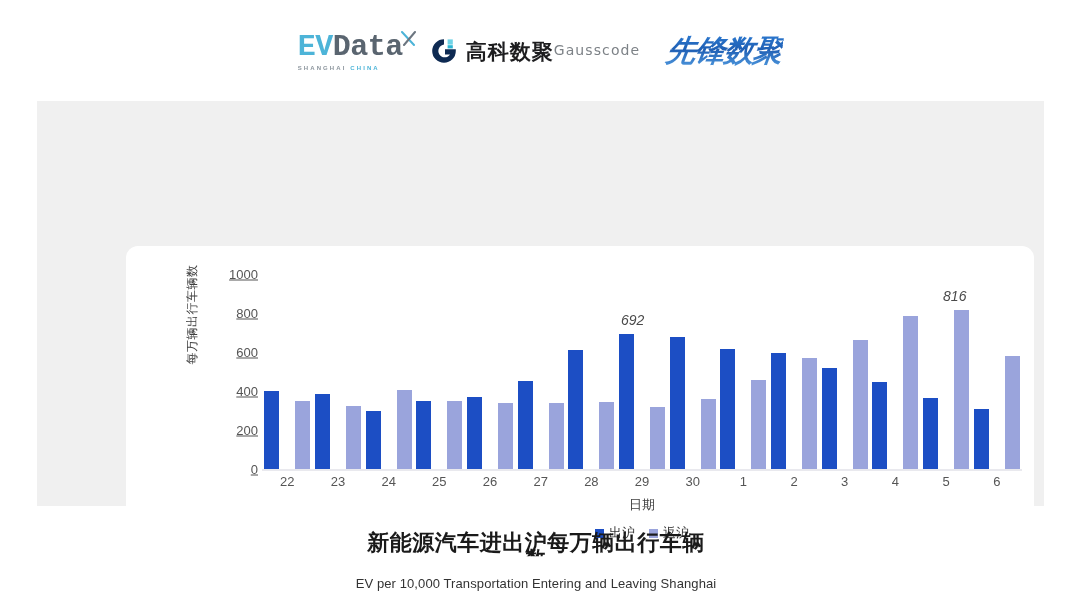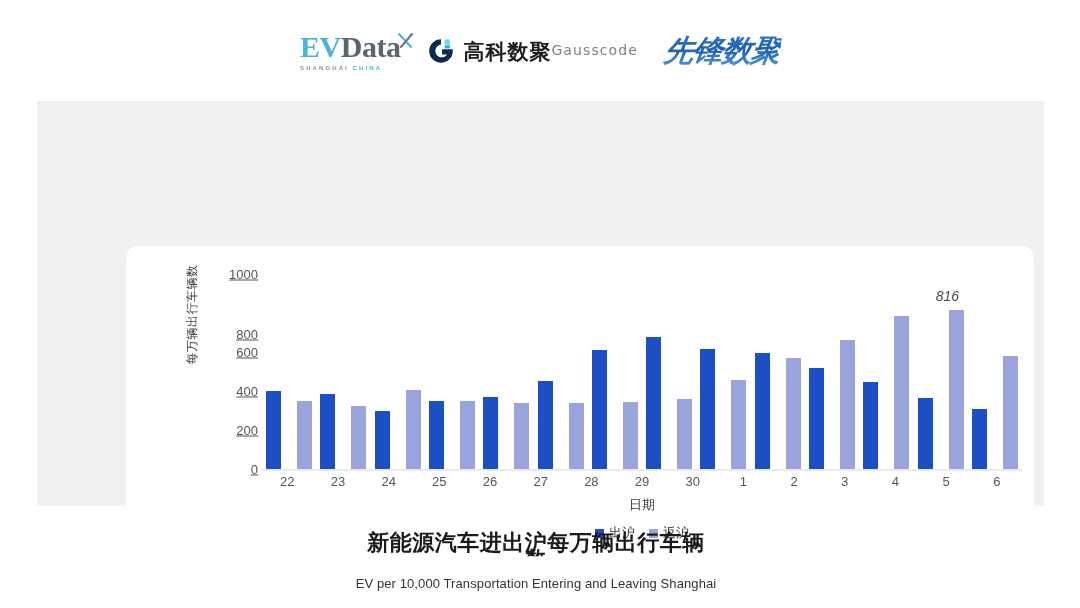--- a/index.html
+++ b/index.html
@@ -15,21 +15,21 @@
   .logo-bar{
     position:absolute;left:0;top:22px;width:1080px;height:58px;
     display:flex;align-items:center;justify-content:center;gap:26px;
   }
   .logo{display:flex;align-items:center;}
 
   
   .logo-evdata{flex-direction:column;align-items:flex-start;}
   .evdata-word{
     font-size:30px;font-weight:700;letter-spacing:-.5px;line-height:1;
-    font-family:Liberation Serif, serif;
+    font-family:Liberation Mono, monospace;
     position:relative;
   }
   .ev-ev{color:#4db4d8;}
   .ev-data{color:#5a6570;}
   .ev-x{
     position:absolute;right:-14px;top:-8px;width:16px;height:16px;
   }
   .evdata-sub{
     margin-top:3px;font-size:6px;letter-spacing:2.1px;font-weight:700;
   }
@@ -186,21 +186,21 @@
   <div class="card">
     <div class="plot-wrap">
 
       <div class="ylabel">每万辆出行车辆数</div>
 
       <div class="yticks">
           <div class="ytick" style="top: 195px;">0</div>
           <div class="ytick" style="top: 156px;">200</div>
           <div class="ytick" style="top: 117px;">400</div>
           <div class="ytick" style="top: 78px;">600</div>
-          <div class="ytick" style="top: 39px; margin-top: 21px;">800</div>
+          <div class="ytick" style="top: 39px;">800</div>
           <div class="ytick" style="top: 0px;">1000</div>
         </div>
 
       <div class="axis-line"></div>
 
       <div class="bars">
           <div class="group">
             <div class="bar out" style="height: 77.61px;"></div>
             <div class="bar back" style="height: 67.86px;"></div>
           </div>
@@ -220,20 +220,25 @@
             <div class="bar out" style="height: 71.76px;"></div>
             <div class="bar back" style="height: 65.715px;"></div>
           </div>
           <div class="group">
             <div class="bar out" style="height: 88.14px;"></div>
             <div class="bar back" style="height: 66.3px;"></div>
           </div>
           <div class="group">
             <div class="bar out" style="height: 118.56px;"></div>
             <div class="bar back" style="height: 66.69px;"></div>
+          </div>
+          <div class="group">
+            <div class="bar out" style="height: 134.94px;"></div>
+            <div class="bar back" style="height: 62.01px;"></div>
+            <div class="dlabel" style="bottom: 140.94px; left: 16px;">692</div>
           </div>
           <div class="group">
             <div class="bar out" style="height: 132.405px;"></div>
             <div class="bar back" style="height: 69.615px;"></div>
           </div>
           <div class="group">
             <div class="bar out" style="height: 119.535px;"></div>
             <div class="bar back" style="height: 88.92px;"></div>
           </div>
           <div class="group">

